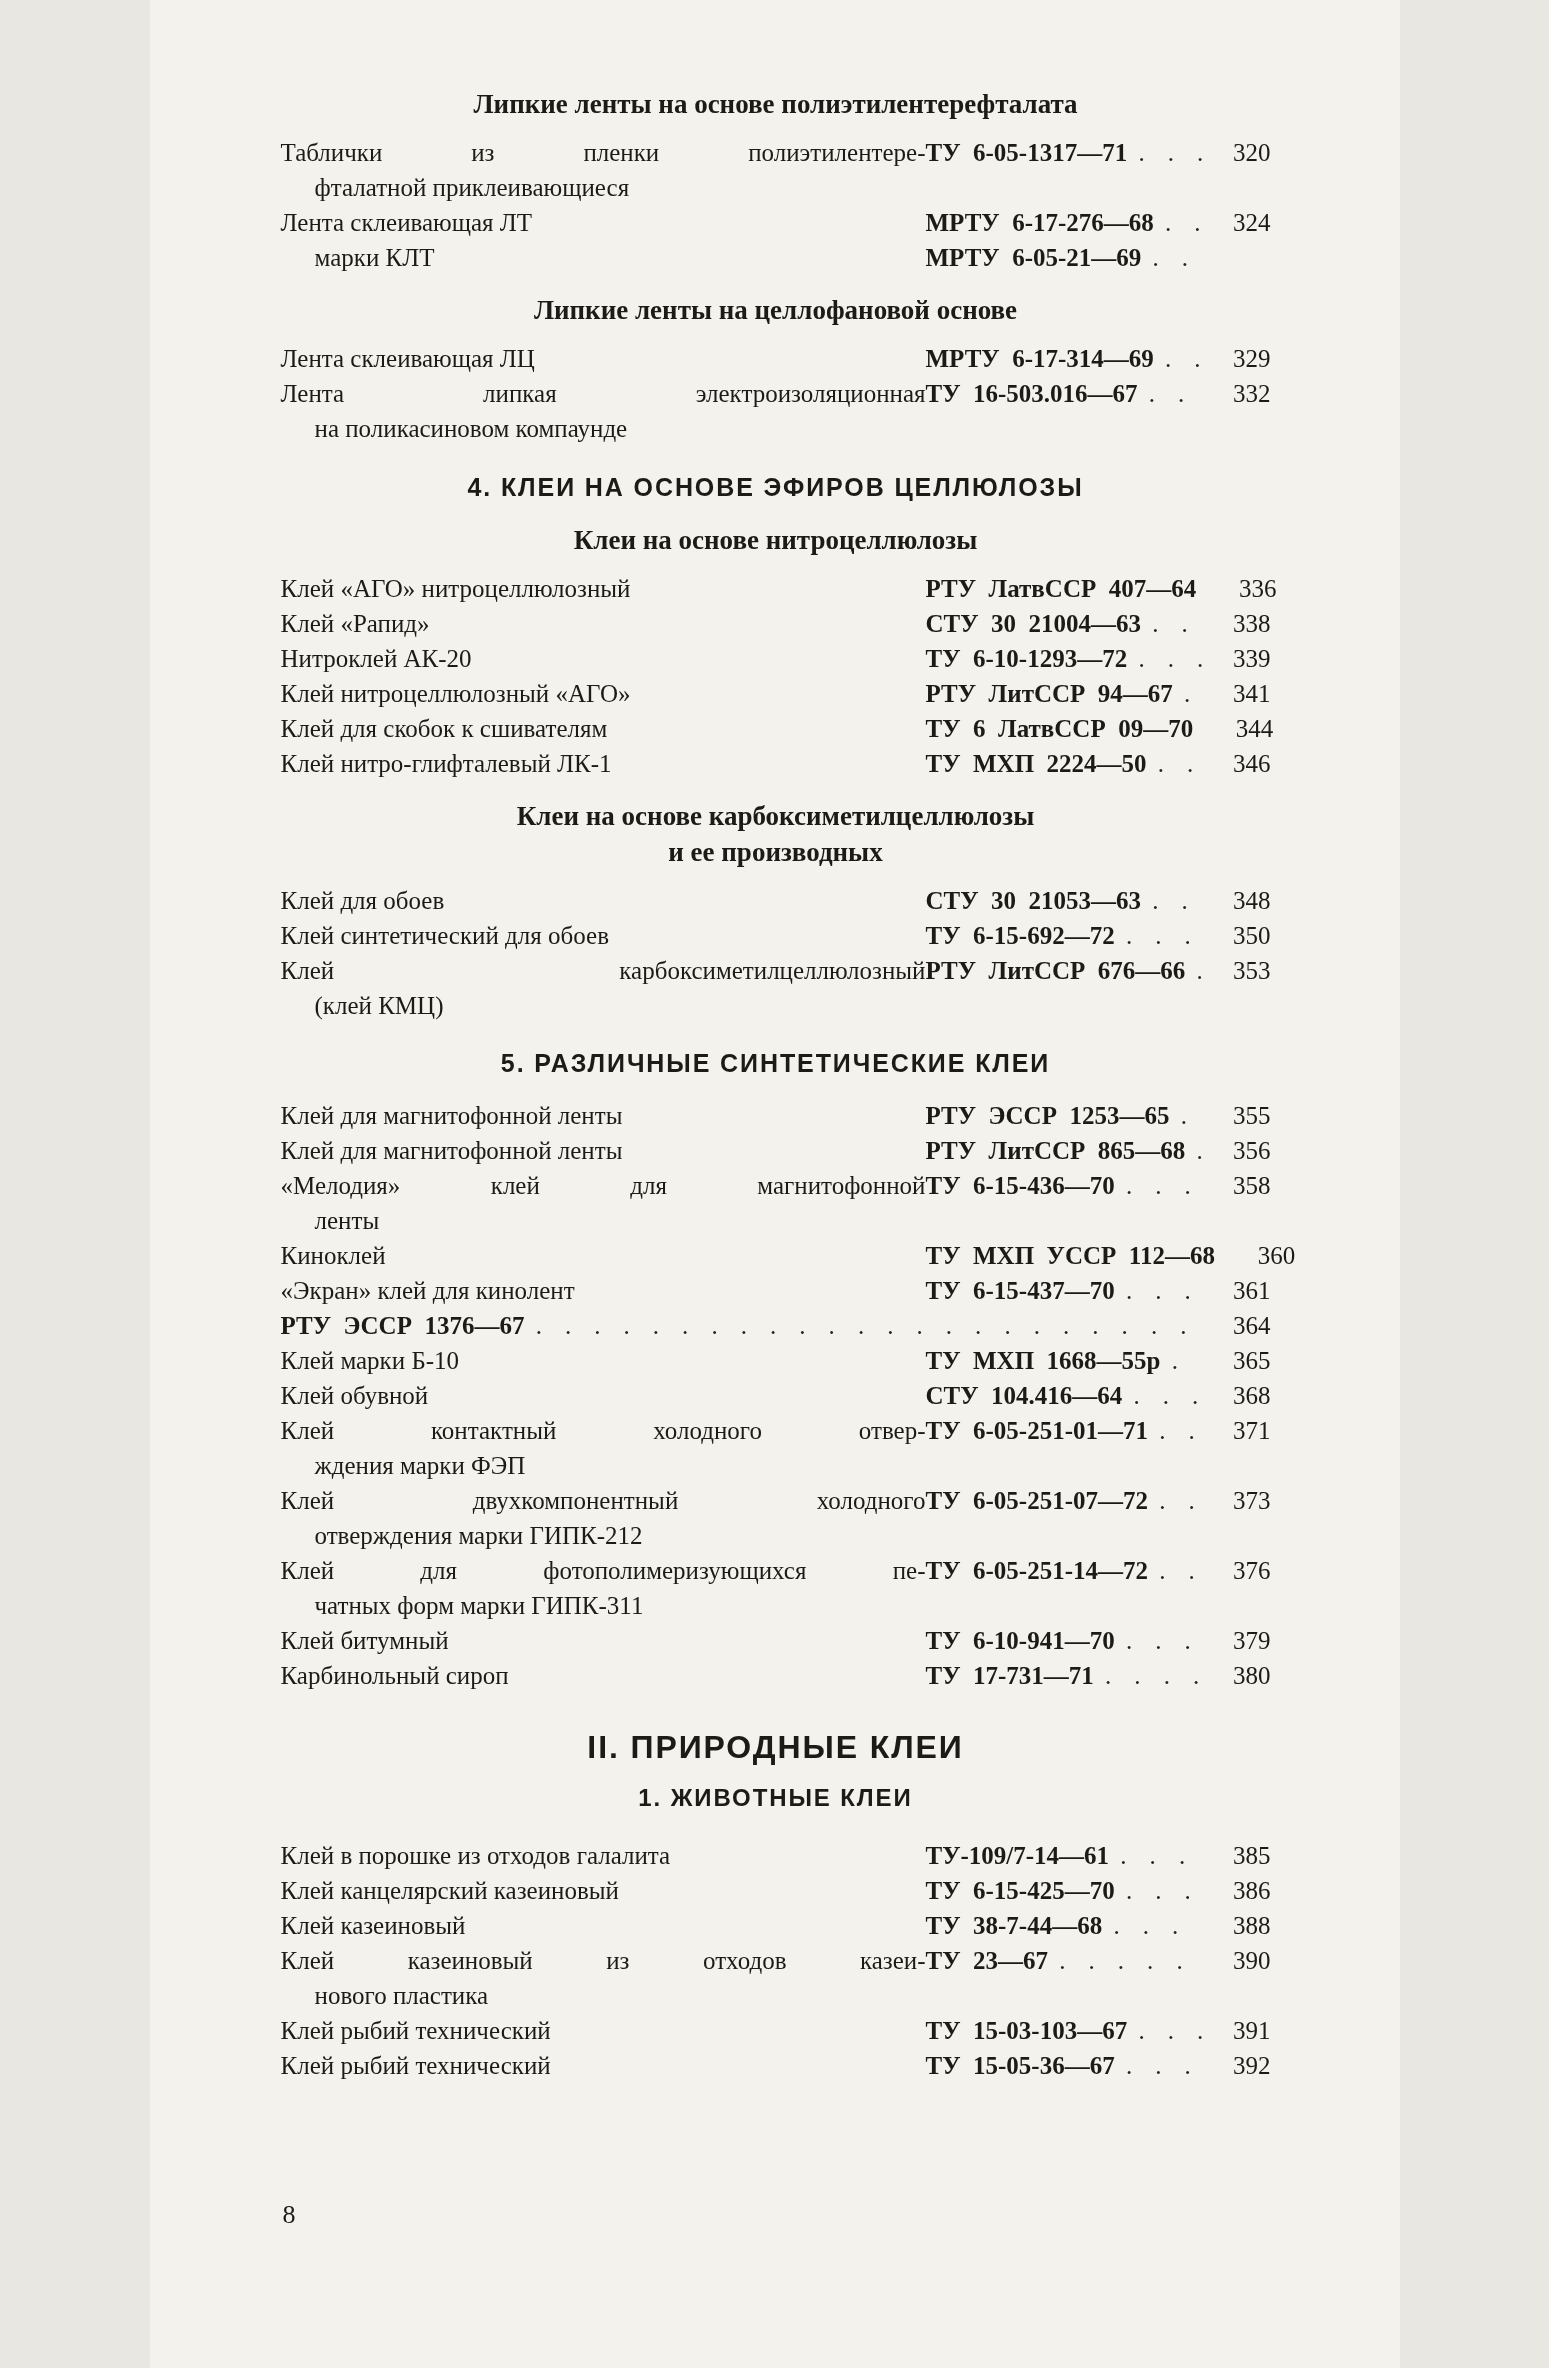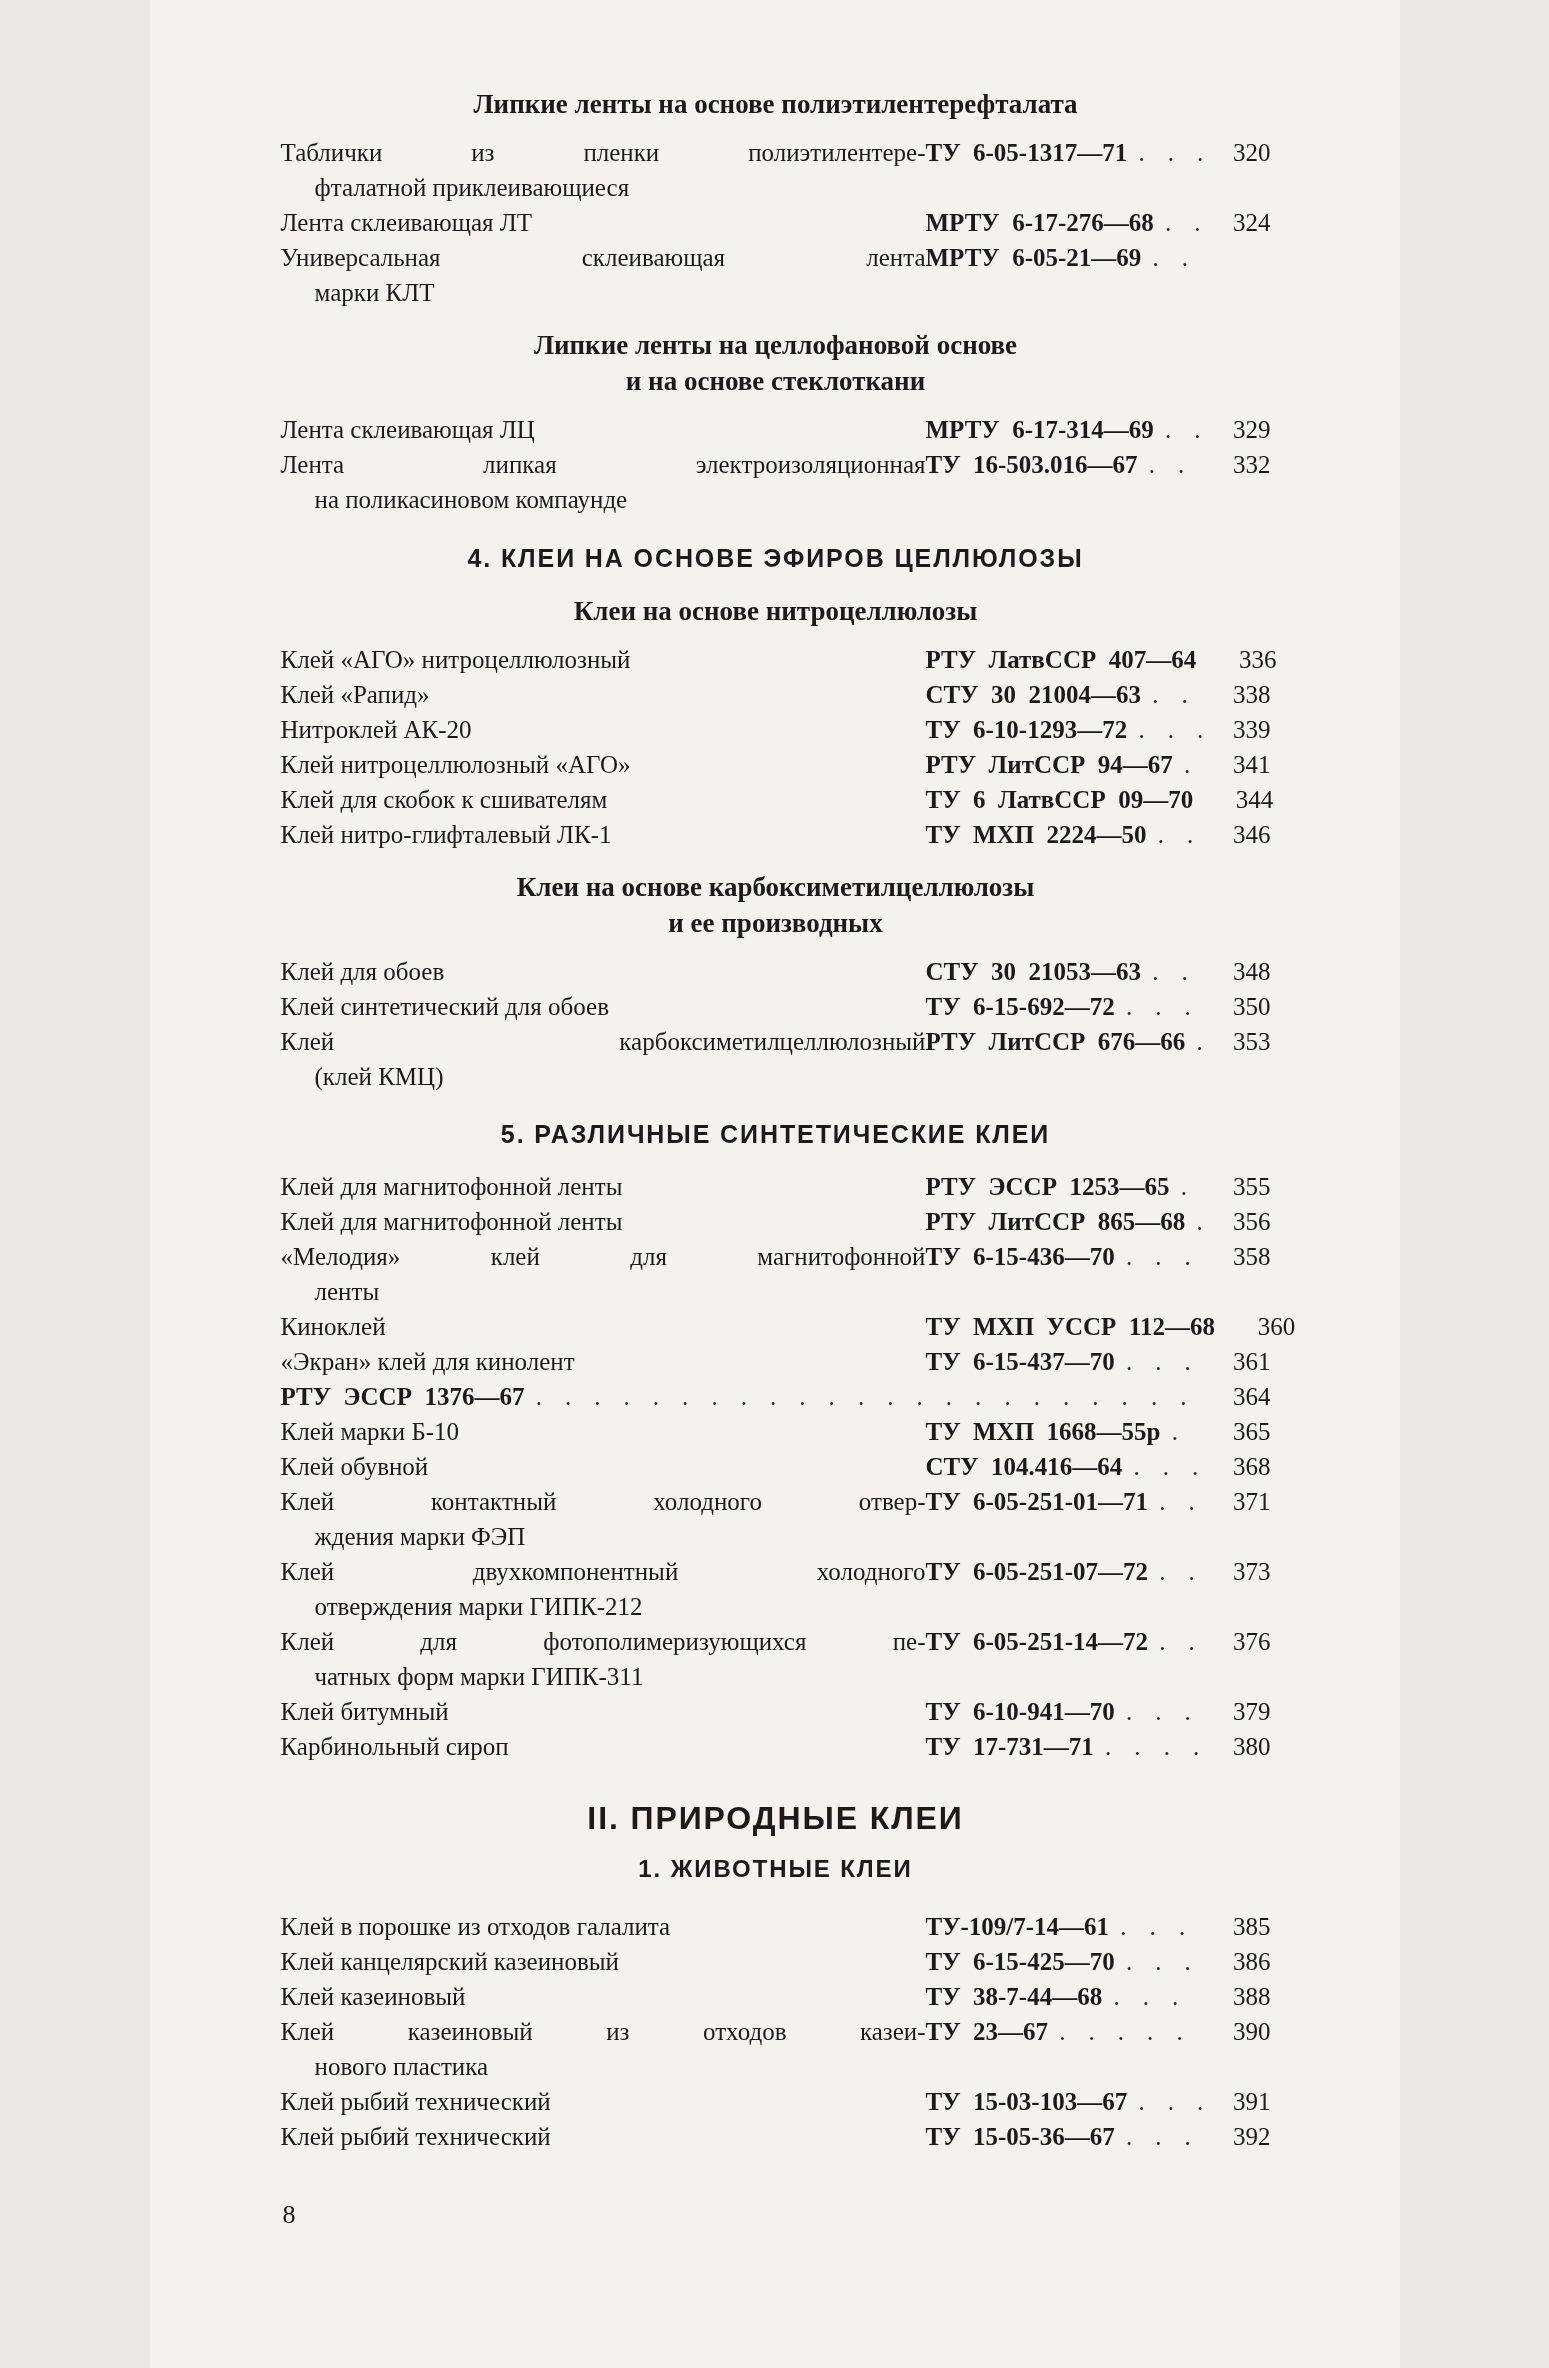--- a/index.html
+++ b/index.html
@@ -117,31 +117,29 @@
         <div class="entry">
           <div class="entry-title">
             <div class="line">Лента склеивающая ЛТ</div>
           </div>
           <div class="entry-std">МРТУ  6-17-276—68</div>
           <div class="leader">. . . . . . . . . . . . . . . . . . . . . . . . . . . . . . . . . . . . . . . . </div>
           <div class="entry-page">324</div>
         </div>
         <div class="entry">
           <div class="entry-title">
-            <div class="line">Универсальная склеивающая лента</div>
             <div class="line cont">марки КЛТ</div>
           </div>
           <div class="entry-std">МРТУ  6-05-21—69</div>
           <div class="leader">. . . . . . . . . . . . . . . . . . . . . . . . . . . . . . . . . . . . . . . . </div>
           <div class="entry-page"></div>
         </div>
       </div>
       <div class="heading h-bold">
         <div class="h-line">Липкие ленты на целлофановой основе</div>
-        <div class="h-line">и на основе стеклоткани</div>
       </div>
       <div class="entries">
         <div class="entry">
           <div class="entry-title">
             <div class="line">Лента склеивающая ЛЦ</div>
           </div>
           <div class="entry-std">МРТУ  6-17-314—69</div>
           <div class="leader">. . . . . . . . . . . . . . . . . . . . . . . . . . . . . . . . . . . . . . . . </div>
           <div class="entry-page">329</div>
         </div>

